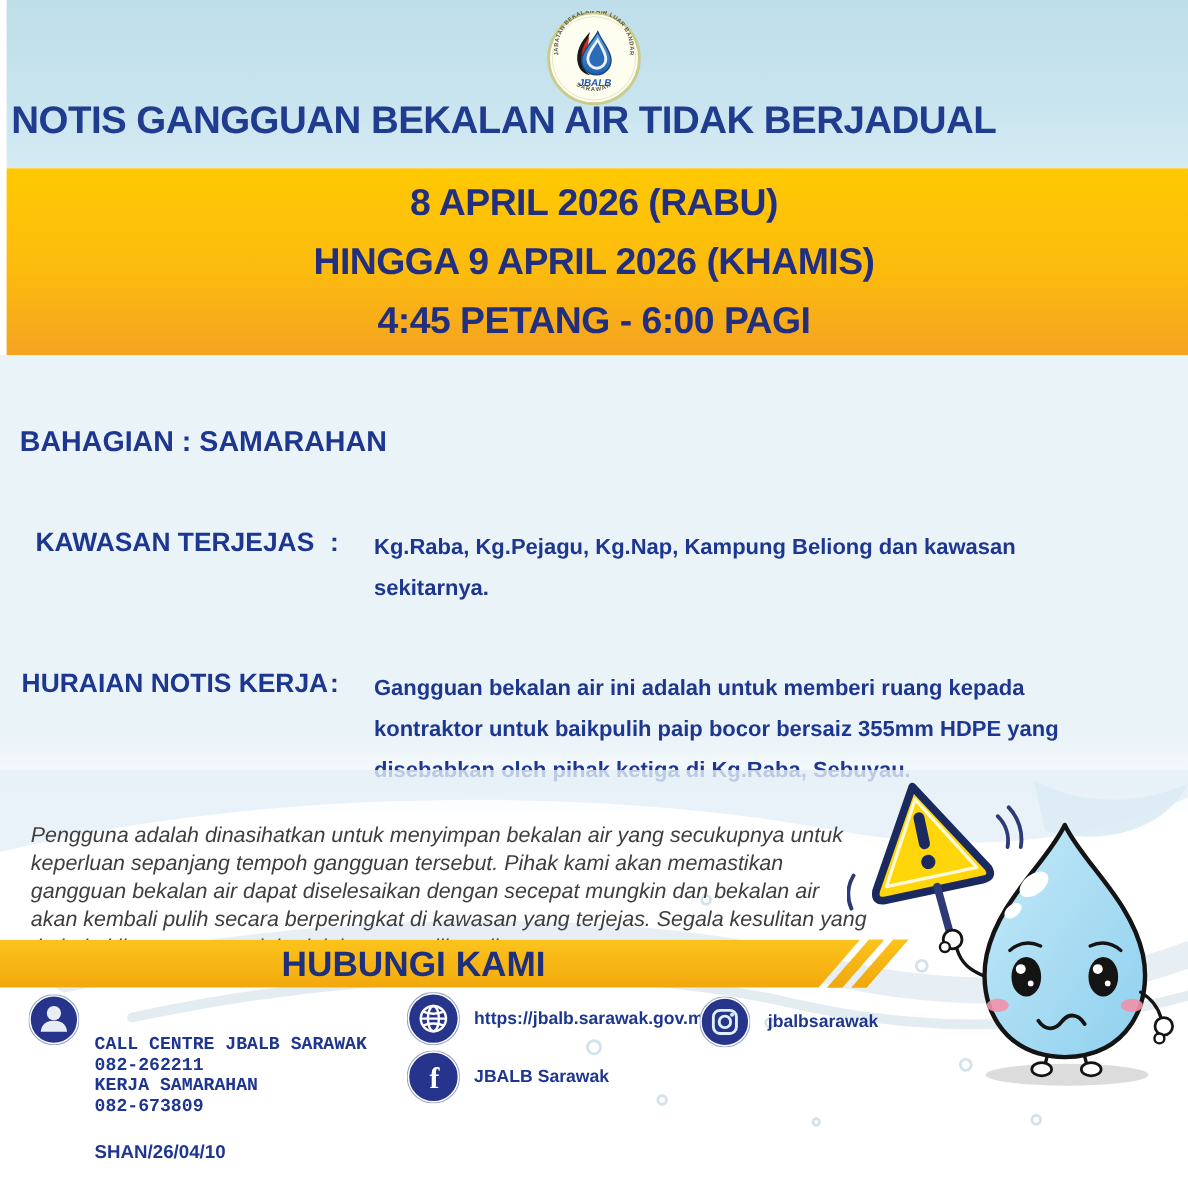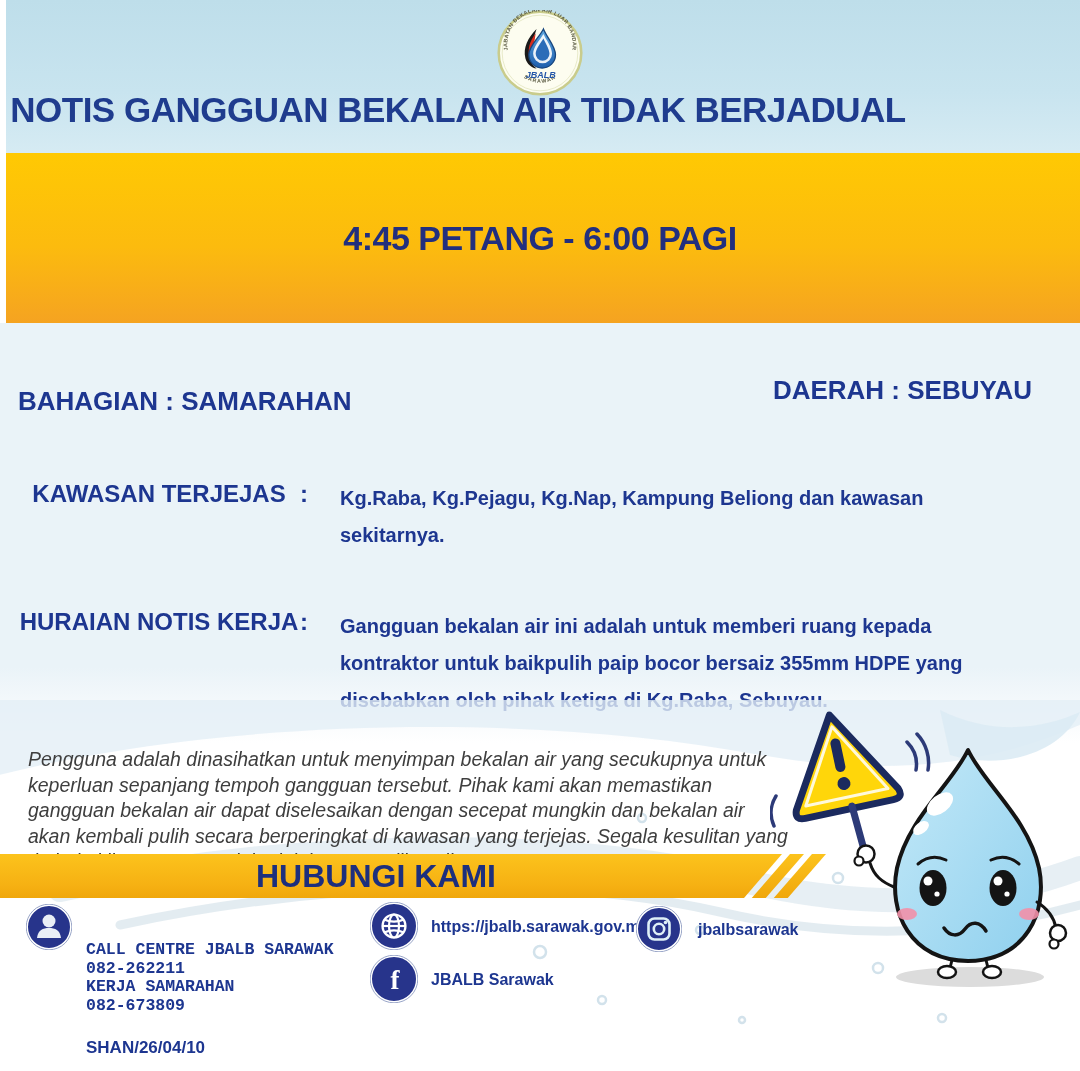--- a/index.html
+++ b/index.html
@@ -97,28 +97,29 @@
 
       <path d="M54,22 C58,32 68,42 68,52 A15.5,15.5 0 1 1 37,52 C37,42 49,32 54,22 Z" fill="url(#dropGrad)" stroke="#17457e" stroke-width="1.5"></path>
       <path d="M54,28 C57,35 64,43 64,51 A11,11 0 1 1 42,51 C42,43 50,35 54,28 Z" fill="#ffffff" opacity="0.9"></path>
       <path d="M54,33 C56,38 61,45 61,51 A8,8 0 1 1 45,51 C45,45 51,38 54,33 Z" fill="#2b6cb8"></path>
       <text x="51" y="79" text-anchor="middle" font-size="10.5" font-weight="bold" font-style="italic" fill="#2456a8">JBALB</text>
     </svg>
     <div class="page-title">NOTIS GANGGUAN BEKALAN AIR TIDAK BERJADUAL</div>
   </div>
 
   <div class="date-banner">
+    <div class="date-line">8 APRIL 2026 (RABU)</div>
+    <div class="date-line">HINGGA 9 APRIL 2026 (KHAMIS)</div>
     <div class="date-line">4:45 PETANG - 6:00 PAGI</div>
   </div>
 
   <div class="info-bg"></div>
   <div class="left-strip"></div>
 
   <div class="bahagian navy">BAHAGIAN : SAMARAHAN</div>
-  <div class="daerah navy">DAERAH : SEBUYAU</div>
 
   <div class="kv-row row-kawasan">
     <div class="kv-label navy">KAWASAN TERJEJAS</div>
     <div class="kv-colon navy">:</div>
     <div class="kv-value navy">Kg.Raba, Kg.Pejagu, Kg.Nap, Kampung Beliong dan kawasan sekitarnya.</div>
   </div>
 
   <div class="kv-row row-huraian">
     <div class="kv-label navy">HURAIAN NOTIS KERJA</div>
     <div class="kv-colon navy">:</div>

